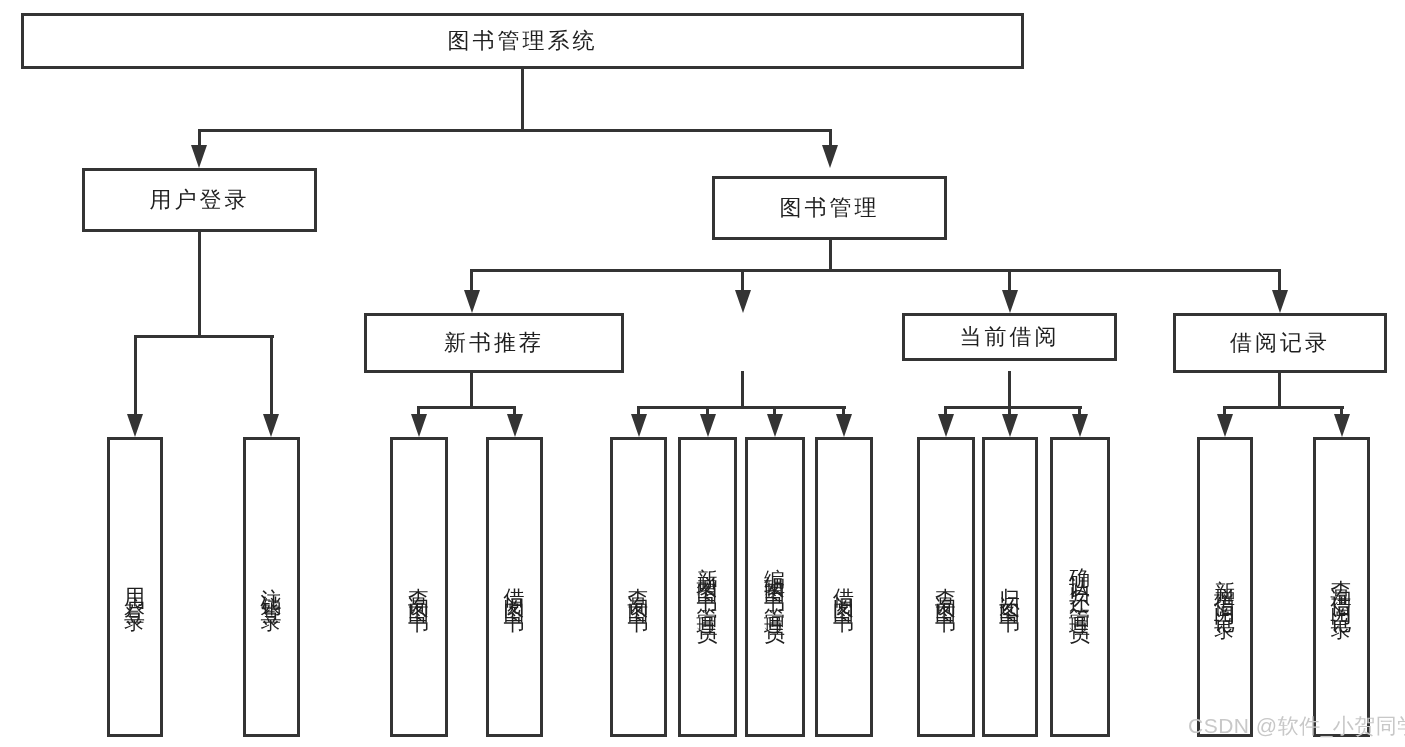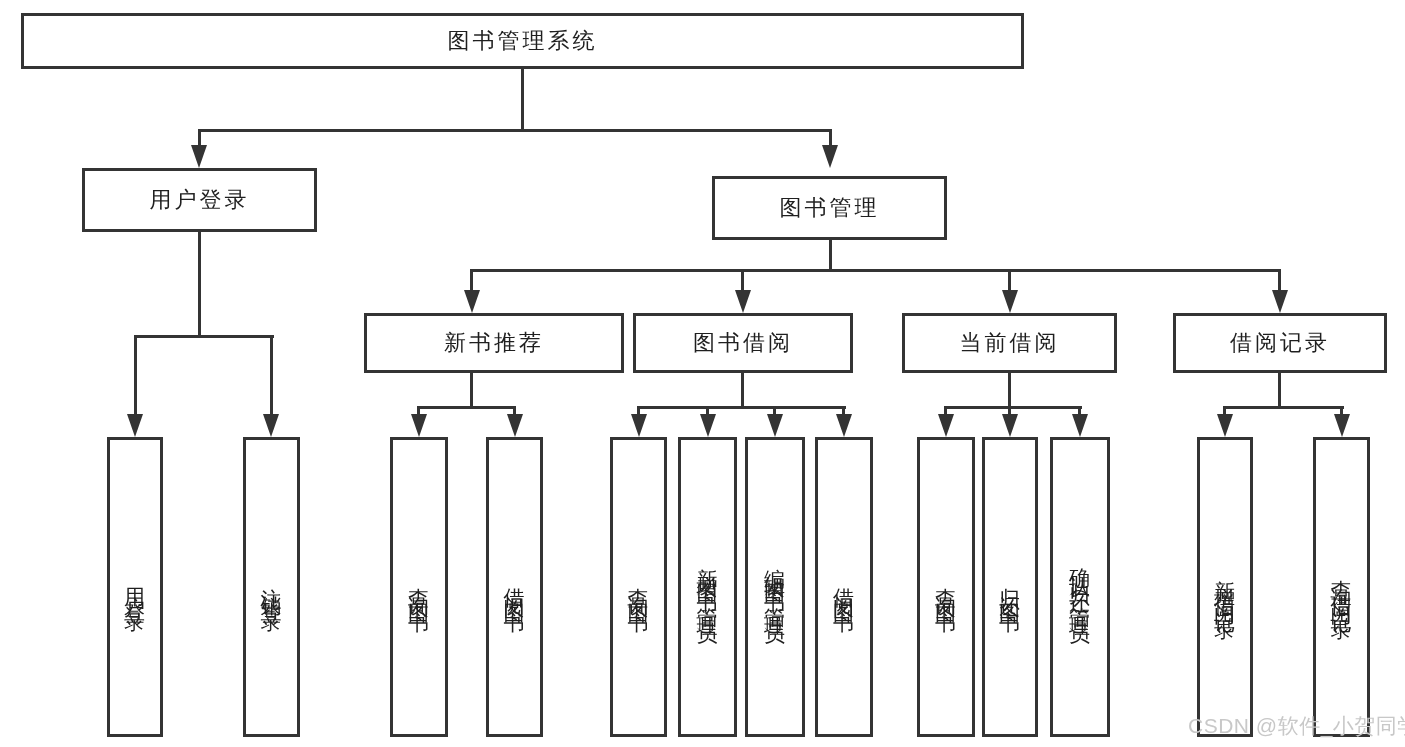--- a/index.html
+++ b/index.html
@@ -44,24 +44,21 @@
   <div class="node hlabel" style="left:82px;top:168px;width:235px;height:64px">
     <span>用户登录</span>
   </div>
   <div class="node hlabel" style="left:712px;top:176px;width:235px;height:64px">
     <span>图书管理</span>
   </div>
 
   <div class="node hlabel" style="left:364px;top:313px;width:260px;height:60px">
     <span>新书推荐</span>
   </div>
-  <div class="node hlabel" style="left:633px;top:313px;width:220px;height:60px">
-    <span>图书借阅</span>
-  </div>
-  <div class="node hlabel" style="left:902px;top:313px;width:215px;height:60px">
+  <div class="node hlabel" style="left:902px;top:313px;width:215px;height:48px">
     <span>当前借阅</span>
   </div>
   <div class="node hlabel" style="left:1173px;top:313px;width:214px;height:60px">
     <span>借阅记录</span>
   </div>
 
   <div class="node leaf" style="left:107px;top:437px;width:56px;height:300px">
     <span>用户登录</span>
   </div>
   <div class="node leaf" style="left:243px;top:437px;width:57px;height:300px">

